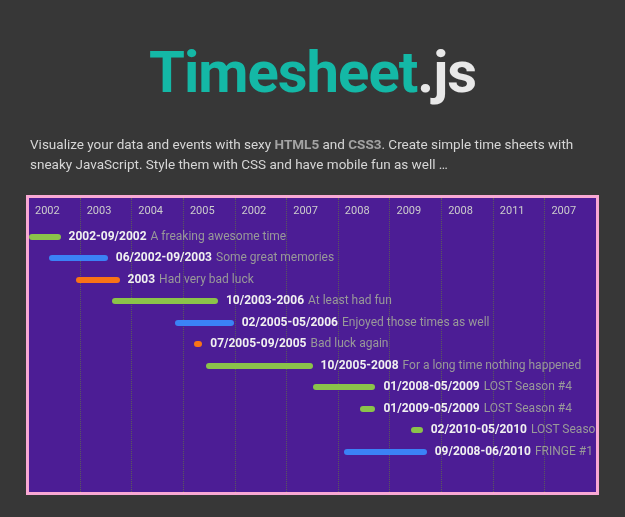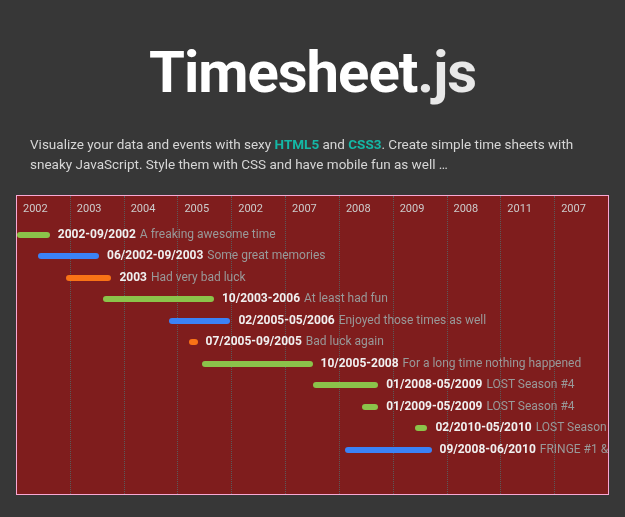--- a/index.html
+++ b/index.html
@@ -12,33 +12,33 @@
   }
   .header {
     text-align: center;
     padding: 38px 0 28px 0;
   }
   .logo {
     font-size: 58px;
     font-weight: 700;
     letter-spacing: -1px;
   }
-  .logo-main { color: #ffffff; }
+  .logo-main { color: #14b8a6; }
   .logo-ext { color: #e8e8e8; }
   .intro {
     padding: 0 30px 20px 30px;
     font-size: 13.5px;
     line-height: 1.5;
     color: #d6d6d6;
   }
-  .intro b { color: #14b8a6; font-weight: 700; margin-top: 36px; }
+  .intro b { color: #a3a3a3; font-weight: 700; margin-top: 36px; }
   .timeline-wrap {
-    margin: 0 16px;
-    background: #7f1d1d;
-    border: 1px solid #f9a8d4;
+    margin: 0 26px;
+    background: #4c1d95;
+    border: 3px solid #f9a8d4;
     position: relative;
     height: 300px;
     overflow: hidden;
   }
   .cols {
     position: absolute;
     inset: 0;
     display: flex;
   }
   .col {

